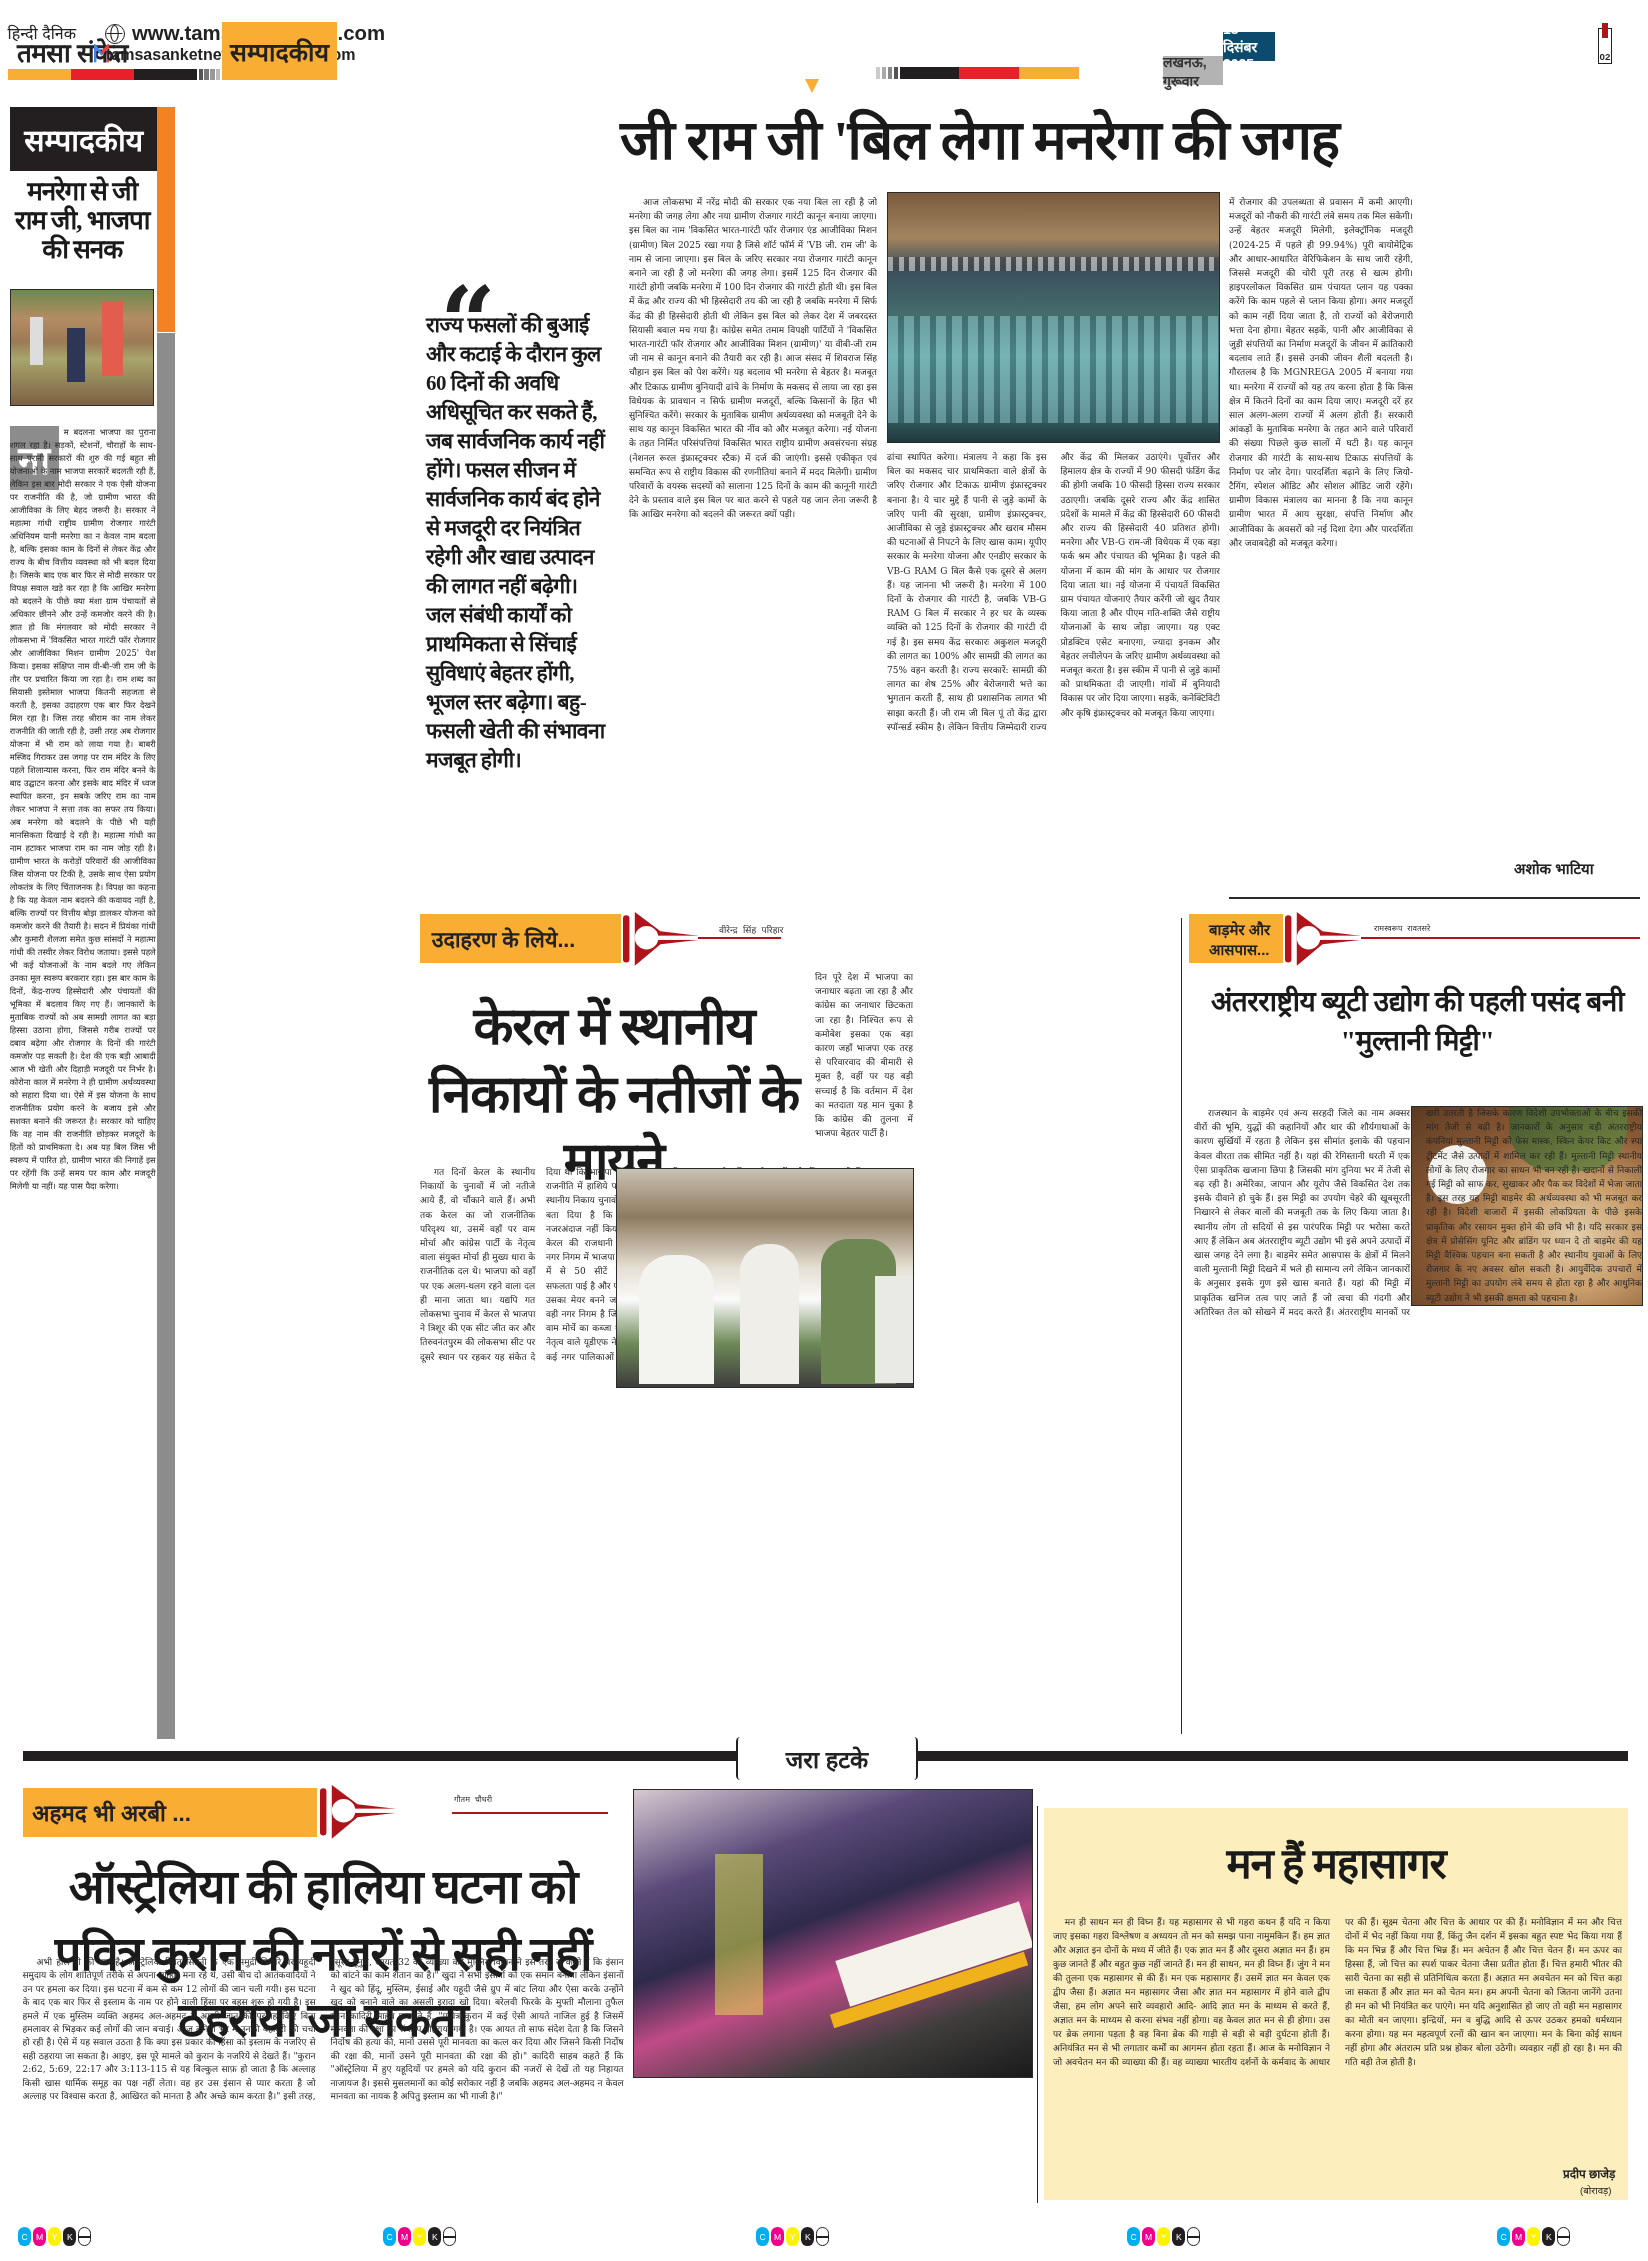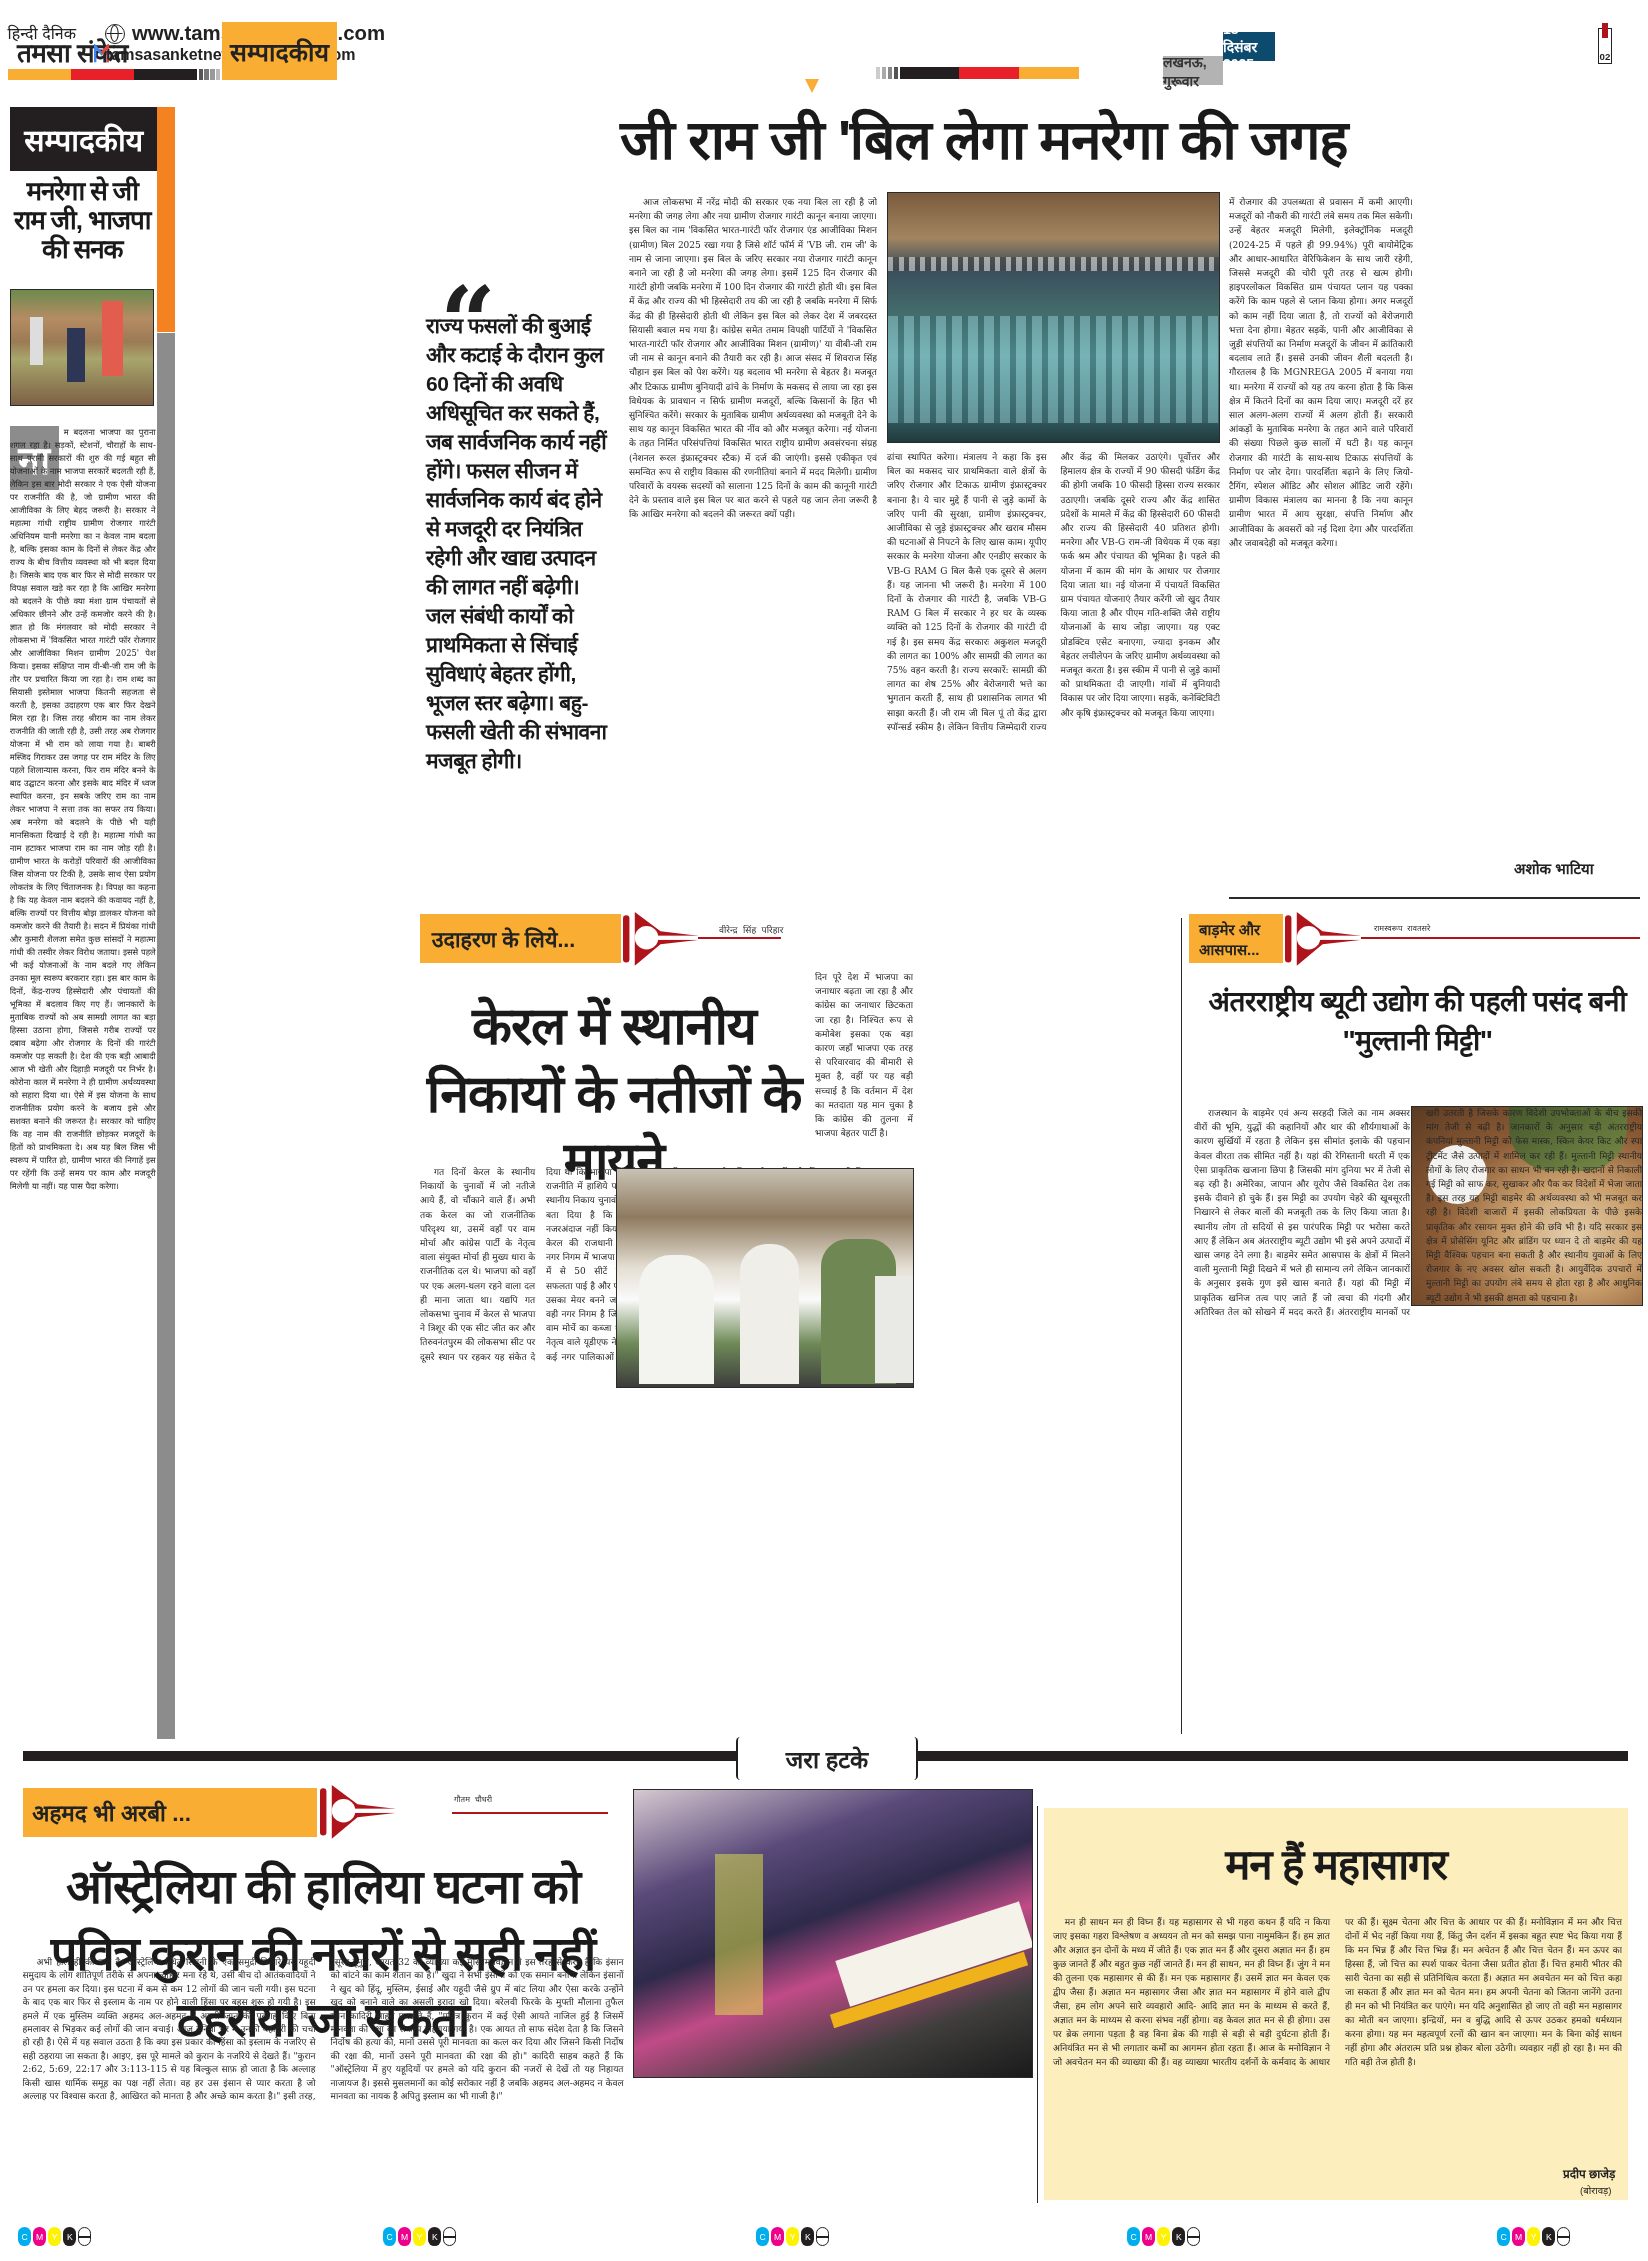--- a/index.html
+++ b/index.html
@@ -1,21 +1,21 @@
 <!DOCTYPE html>
 <html style="font-size:8.6px"><head>
 <meta charset="utf-8">
 <style>
   * { box-sizing: border-box; margin: 0; padding: 0; }
   html, body { width: 1648px; height: 2261px; background: #fff; overflow: hidden; }
   body { position: relative; font-family: "DejaVu Serif", serif; color: #1e1e1e; }
   .abs { position: absolute; }
   .sans { font-family: "Liberation Sans", sans-serif; }
   .body-text { font-family: "DejaVu Serif", serif; font-size: 9.7px; line-height: 15px; text-align: justify; color: #262626; }
-  .headline { font-family: Liberation Sans, sans-serif; font-weight: bold; color: #1a1a1a; letter-spacing: -1.1px; line-height: 1.12; }
+  .headline { font-family: Liberation Serif, serif; font-weight: bold; color: #1a1a1a; letter-spacing: -1.1px; line-height: 1.12; }
   .photo { overflow: hidden; border: 1.6px solid #2a2a2a; }
   .orange-tag { background: #f9ad33; color: #222; font-family: "Liberation Sans", sans-serif; font-weight: bold; display: flex; align-items: center; }
   .pen { position: absolute; }
   .byline { font-family: Liberation Mono, monospace; font-size: 9px; color: #333; }
   .vline { position: absolute; width: 1.6px; background: #2a2a2a; }
   .hline { position: absolute; height: 1.6px; background: #2a2a2a; }
   .cmyk { position: absolute; display: flex; gap: 2.1px; }
   .cmyk span { width: 13px; height: 19.3px; border-radius: 6.4px; color: #fff; font-size: 8.6px; display: flex; align-items: center; justify-content: center; font-family: "Liberation Sans", sans-serif; }
   .cmyk .reg { background: #fff; border: 1.1px solid #222; position: relative; }
   .cmyk .reg::after { content: ""; position: absolute; left: 0; right: 0; top: 8px; height: 1.6px; background: #222; }
@@ -142,21 +142,21 @@
 <div class="abs photo" style="left:616px;top:1168px;width:298px;height:220px;border-width:1.1px;background:#fff;">
   <div style="width:100%;height:100%;background:linear-gradient(180deg,#c9c2b3 0%,#8e7a5f 22%,#e4ded2 45%,#fafafa 60%,#6f8a58 80%,#3c3c3c 100%);position:relative;">
     <div style="position:absolute;left:21.5px;top:86px;width:75px;height:129px;background:#f3f3f0;border-radius:32px 32px 0 0;"></div>
     <div style="position:absolute;left:123px;top:75px;width:59px;height:140px;background:#efeee9;border-radius:27px 27px 0 0;"></div>
     <div style="position:absolute;left:204px;top:70px;width:75px;height:145px;background:#6f8753;border-radius:27px 27px 0 0;"></div>
     <div style="position:absolute;left:258px;top:107px;width:38px;height:107px;background:#e9e9e6;"></div>
   </div>
 </div>
 <div class="vline" style="left:1181px;top:918px;height:816px;width:1.1px;"></div>
 
-<div class="abs orange-tag" style="left:1189px;top:914px;width:94px;height:49px;padding-left:10px;font-size:15px;">
+<div class="abs orange-tag" style="left:1189px;top:914px;width:94px;height:49px;padding-left:20px;font-size:15px;">
   <span>बाड़मेर और आसपास...</span>
 </div>
 <div class="pen" style="left:1285px;top:912px;">
   <svg width="75" height="58" viewBox="0 0 140 108">
       <rect x="0" y="6" width="12" height="88" rx="6" fill="#b0141b"></rect>
       <path d="M22 0 L70 36 L140 44 L140 52 L70 60 L22 100 Z" fill="#b0141b"></path>
       <circle cx="44" cy="48" r="22" fill="#fff"></circle>
       <rect x="44" y="44" width="96" height="8" fill="#fff"></rect>
     </svg>
 </div>

